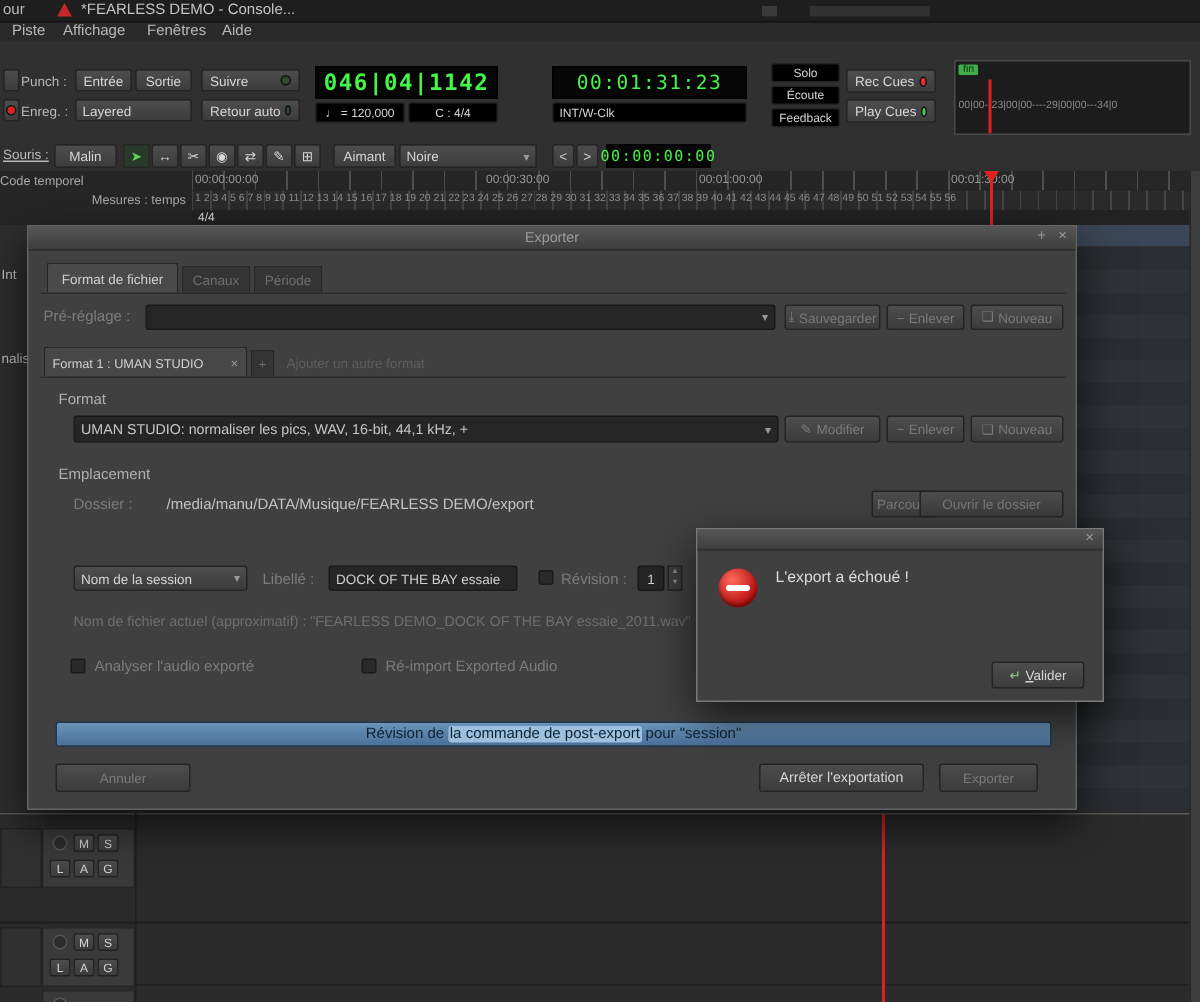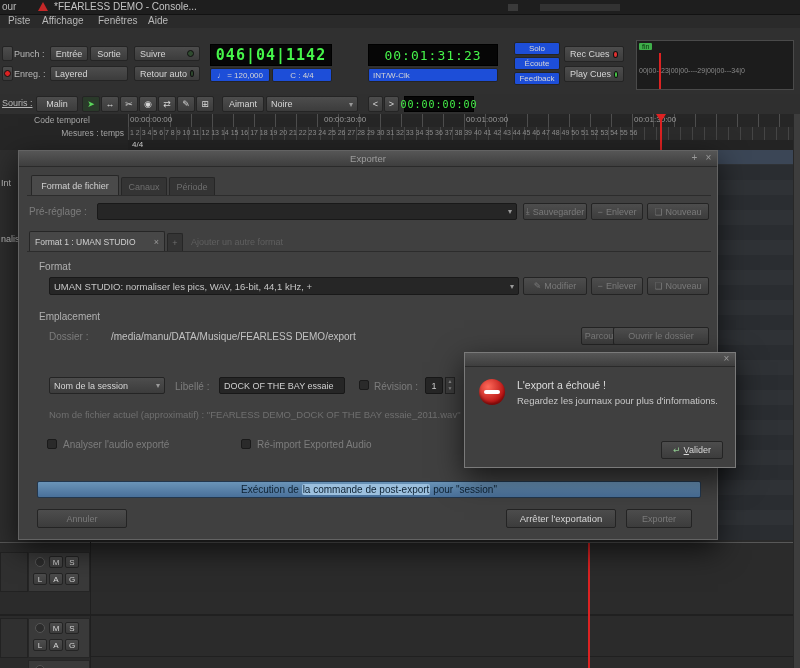--- a/index.html
+++ b/index.html
@@ -4,21 +4,21 @@
 <style>
   html,body{margin:0;padding:0;background:#1a1a1a;}
   #screen{position:relative;width:800px;height:668px;overflow:hidden;background:#2c2c2c;
           font-family:"Liberation Sans","DejaVu Sans",sans-serif;font-size:10px;color:#d0d0d0;
           -webkit-font-smoothing:antialiased;}
   .abs{position:absolute;}
   .btn{background:linear-gradient(#4d4d4d,#3c3c3c);border:1px solid #242424;border-radius:2px;
        color:#d6d6d6;display:flex;align-items:center;justify-content:center;gap:3px;
        font-size:9px;box-sizing:border-box;cursor:default;white-space:nowrap;}
   .btn.dim{color:#7a7a7a;}
-  .btn.flat{background:#1d4ed8;}
+  .btn.flat{background:#000000;}
   .sunken{background:#262626;border:1px solid #191919;border-radius:2px;color:#c6c6c6;
           box-sizing:border-box;display:flex;align-items:center;padding:0 4px;white-space:nowrap;overflow:hidden;}
   .combo .chev{margin-left:auto;color:#9a9a9a;font-size:8px;}
   .clock{background:#060606;border:1px solid #000;color:#46f54a;
          font-family:"DejaVu Sans Mono","Liberation Mono",monospace;
          display:flex;align-items:center;justify-content:center;box-sizing:border-box;letter-spacing:1px;}
   .led{width:7px;height:7px;border-radius:50%;border:1px solid #101010;box-sizing:border-box;}
   .lbl{color:#b8b8b8;white-space:nowrap;}
   .dimtxt{color:#7c7c7c;white-space:nowrap;}
   .tab{box-sizing:border-box;border:1px solid #262626;border-bottom:none;border-radius:2px 2px 0 0;
@@ -167,21 +167,21 @@
       </div>
     <div class="abs btn" style="left:384px;top:2px;width:15px;height:16px;">
         <span>&gt;</span>
       </div>
     <div class="abs clock" style="left:404px;top:2px;width:70px;height:16px;font-size:10px;">
         <span>00:00:00:00</span>
       </div>
   </div>
 
   <div class="abs" style="left:0;top:114px;width:800px;height:36px;background:#262626;">
-    <span class="abs lbl" style="left:0;top:0;width:124px;height:13px;text-align:center;font-size:8.5px;line-height:13px;color:#a8a8a8;">Code temporel</span>
+    <span class="abs lbl" style="left:0;top:0;width:124px;height:13px;text-align:left;font-size:8.5px;line-height:13px;color:#a8a8a8;">Code temporel</span>
     <span class="abs lbl" style="left:0;top:13px;width:124px;height:13px;text-align:right;font-size:8.5px;line-height:13px;color:#a8a8a8;">Mesures : temps</span>
 
     <div class="abs ticks" style="left:128px;top:0;width:672px;height:13px;background-color:#262626;border-bottom:1px solid #1b1b1b;overflow:hidden;">
       <span class="abs" style="left:2px;top:1px;font-size:8px;color:#9a9a9a;">00:00:00:00</span>
       <span class="abs" style="left:170px;top:1px;font-size:8px;color:#9a9a9a;margin-left:26px;">00:00:30:00</span>
       <span class="abs" style="left:338px;top:1px;font-size:8px;color:#9a9a9a;">00:01:00:00</span>
       <span class="abs" style="left:506px;top:1px;font-size:8px;color:#9a9a9a;">00:01:30:00</span>
     </div>
     <div class="abs ticks2" style="left:128px;top:13px;width:672px;height:13px;background-color:#2b2b2b;border-bottom:1px solid #1b1b1b;overflow:hidden;">
       <span class="abs" style="left:2px;top:2px;font-size:7px;color:#8e8e8e;white-space:nowrap;">1 2 3 4 5 6 7 8 9 10 11 12 13 14 15 16 17 18 19 20 21 22 23 24 25 26 27 28 29 30 31 32 33 34 35 36 37 38 39 40 41 42 43 44 45 46 47 48 49 50 51 52 53 54 55 56</span>
@@ -340,21 +340,21 @@
     <span class="abs" style="left:426px;top:226px;width:10px;height:17px;background:#3c3c3c;border:1px solid #232323;box-sizing:border-box;color:#8a8a8a;font-size:5px;line-height:7px;text-align:center;">▲<br>▼</span>
 
     <span class="abs dimtxt" style="left:30px;top:258px;color:#6f6f6f;font-size:9.5px;">Nom de fichier actuel (approximatif) : "FEARLESS DEMO_DOCK OF THE BAY essaie_2011.wav"</span>
 
     <span class="abs cb" style="left:28px;top:288px;"></span>
     <span class="abs dimtxt" style="left:44px;top:288px;">Analyser l'audio exporté</span>
     <span class="abs cb" style="left:222px;top:288px;"></span>
     <span class="abs dimtxt" style="left:238px;top:288px;">Ré-import Exported Audio</span>
 
     <div class="abs" style="left:18px;top:330px;width:664px;height:17px;background:linear-gradient(#6a94b8,#49709a);border:1px solid #23374d;border-radius:2px;box-sizing:border-box;display:flex;align-items:center;justify-content:center;font-size:10px;color:#0e2233;">
-      <span style="white-space:pre;">Exécution de </span>
+      <span style="white-space:pre;">Révision de </span>
         <span style="background:#9cc0de;border-radius:2px;padding:0 1px;white-space:pre;">la commande de post-export</span>
         <span style="white-space:pre;"> pour "session"</span>
     </div>
 
     <div class="abs btn dim" style="left:18px;top:358px;width:90px;height:19px;">
         <span>Annuler</span>
       </div>
     <div class="abs btn" style="left:487px;top:358px;width:110px;height:19px;font-size:9.5px;">
         <span>Arrêter l'exportation</span>
       </div>
@@ -364,20 +364,19 @@
   </div>
 
   <div class="abs dialog" style="left:464px;top:352px;width:272px;height:116px;border-color:#7a7a7a;">
     <div class="dlg-title" style="height:13px;">
       <span class="winbtn" style="right:2px;top:0;">×</span>
     </div>
     <span class="abs" style="left:14px;top:26px;width:26px;height:26px;border-radius:50%;background:radial-gradient(circle at 35% 30%,#ff6a5a,#b51010 70%);box-shadow:inset 0 -2px 3px rgba(0,0,0,.4);">
       <span style="position:absolute;left:5px;top:11px;width:16px;height:4px;background:#fff;border-radius:2px;"></span>
     </span>
     <span class="abs" style="left:52px;top:26px;color:#dcdcdc;font-size:10.5px;">L'export a échoué !</span>
-    <span class="abs" style="left:52px;top:42px;color:#c8c8c8;font-size:9.5px;">Regardez les journaux pour plus d'informations.</span>
     <div class="abs btn" style="left:196px;top:88px;width:62px;height:18px;">
       <span style="color:#8fc98f;">↵</span>
       <span class="fl" style="display:inline-block;">Valider</span>
     </div>
   </div>
 
 </div>
 
 </body></html>

